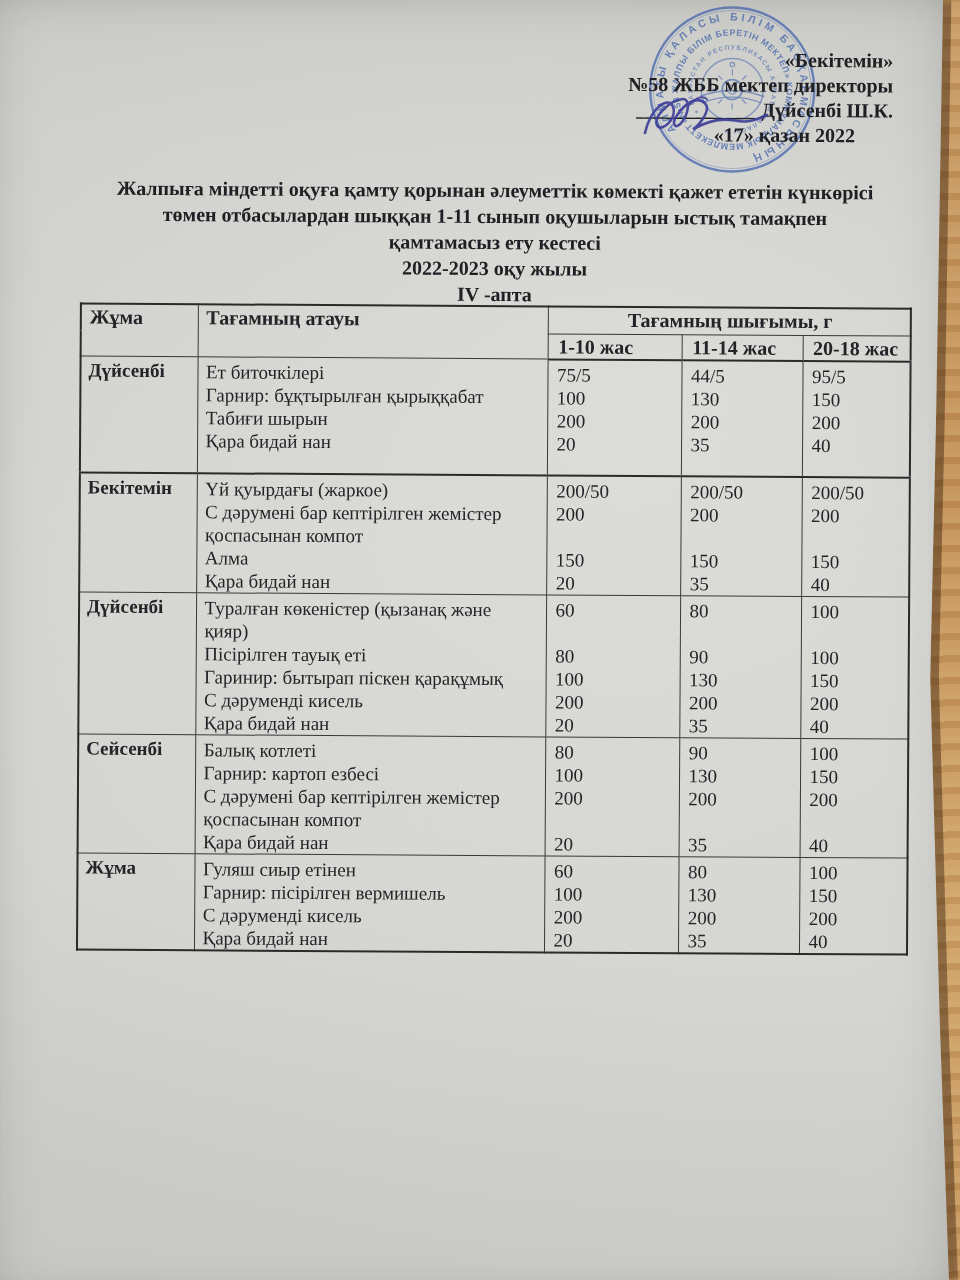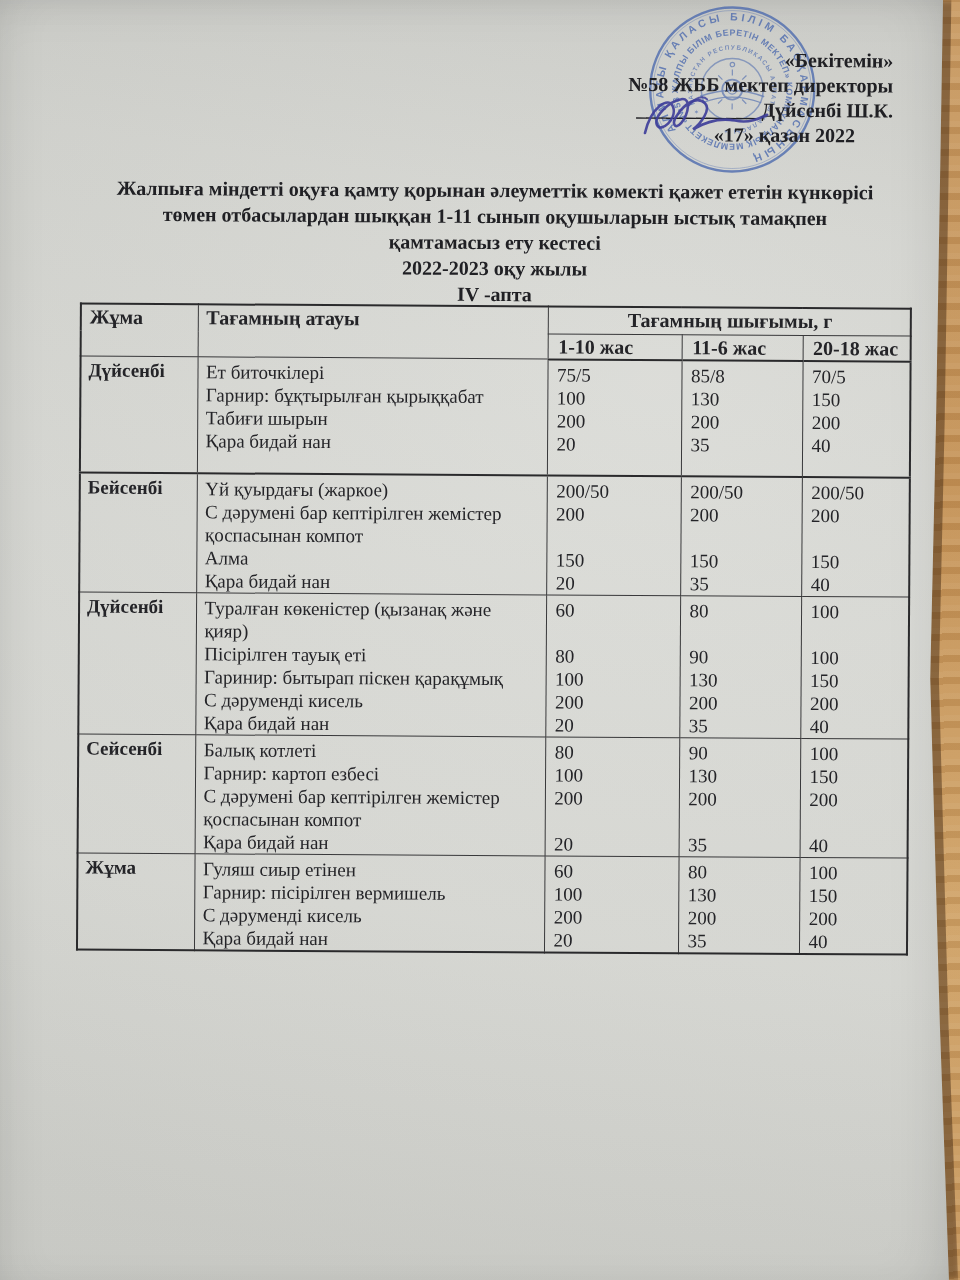--- a/index.html
+++ b/index.html
@@ -148,54 +148,54 @@
             <col class="c5">
           </colgroup>
         <thead>
           <tr class="h1">
             <th rowspan="2">Жұма</th>
             <th rowspan="2">Тағамның атауы</th>
             <th colspan="3" class="span">Тағамның шығымы, г</th>
           </tr>
           <tr class="h2">
             <th>1-10 жас</th>
-            <th>11-6 жас</th>
+            <th>11-14 жас</th>
             <th>20-18 жас</th>
           </tr>
         </thead>
         <tbody>
             <tr style="height: 116px;">
               <td class="day">Дүйсенбі</td>
               <td class="dishes">
                 <div class="ln">Ет биточкілері</div>
                 <div class="ln">Гарнир: бұқтырылған қырыққабат</div>
                 <div class="ln">Табиғи шырын</div>
                 <div class="ln">Қара бидай нан</div>
               </td>
               <td class="vals">
                 <div class="ln">75/5</div>
                 <div class="ln">100</div>
                 <div class="ln">200</div>
                 <div class="ln">20</div>
               </td>
               <td class="vals">
-                <div class="ln">85/8</div>
+                <div class="ln">44/5</div>
                 <div class="ln">130</div>
                 <div class="ln">200</div>
                 <div class="ln">35</div>
               </td>
               <td class="vals">
-                <div class="ln">70/5</div>
+                <div class="ln">95/5</div>
                 <div class="ln">150</div>
                 <div class="ln">200</div>
                 <div class="ln">40</div>
               </td>
             </tr>
             <tr style="height: 116px;">
-              <td class="day">Бейсенбі</td>
+              <td class="day">Бекітемін</td>
               <td class="dishes">
                 <div class="ln">Үй қуырдағы (жаркое)</div>
                 <div class="ln">С дәрумені бар кептірілген жемістер</div>
                 <div class="ln">қоспасынан компот</div>
                 <div class="ln">Алма</div>
                 <div class="ln">Қара бидай нан</div>
               </td>
               <td class="vals">
                 <div class="ln">200/50</div>
                 <div class="ln">200</div>

